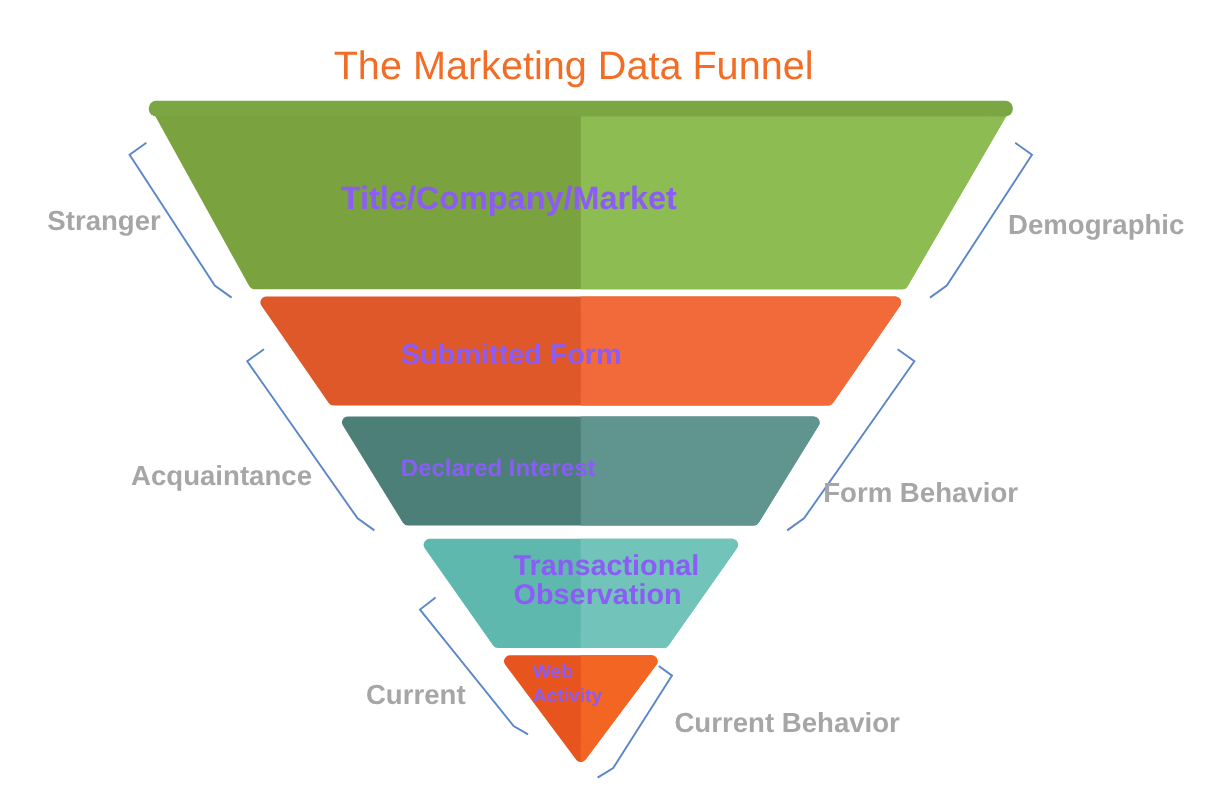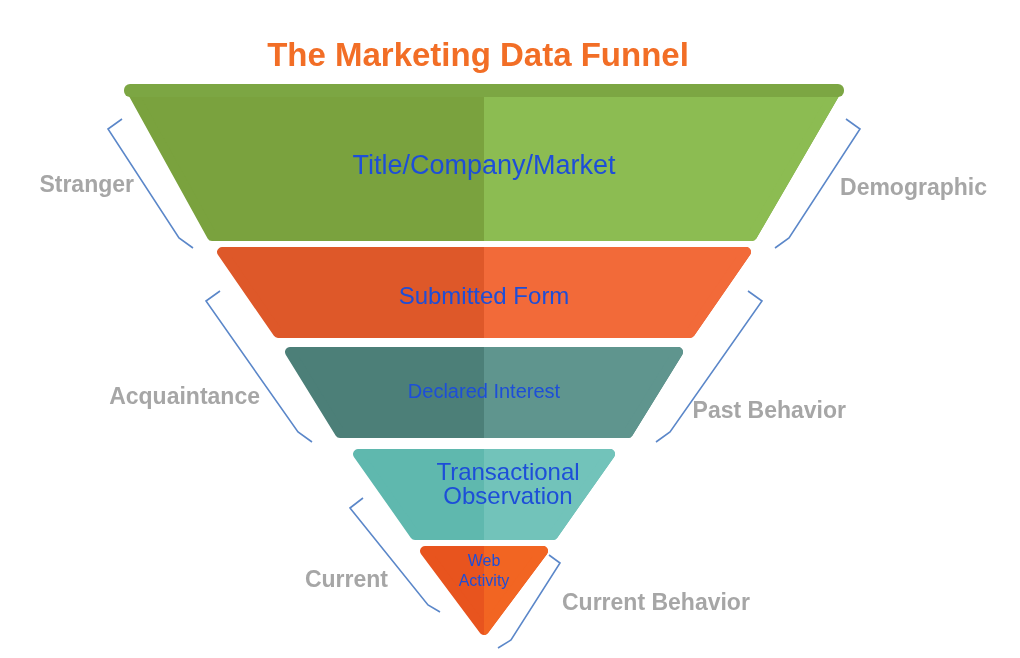--- a/index.html
+++ b/index.html
@@ -10,29 +10,28 @@
     background: #ffffff;
     overflow: hidden;
     font-family: "Liberation Sans", sans-serif;
   }
   #funnel-svg { position: absolute; left: 0; top: 0; }
   .title {
     position: absolute;
     top: 36px; left: 0; width: 956px;
     text-align: center;
     font-size: 33px;
-    font-weight: bold;
+    font-weight: normal;
     color: #F26E26;
     letter-spacing: 0px;
   }
   .level-label {
     position: absolute;
-    color: #1d4ed8;
-    font-weight: normal;
-    text-align: center;
+    color: #8b5cf6;
+    font-weight: bold;
     line-height: 1.15;
   }
   .lvl1 { top: 150px; left: 284px; width: 400px; font-size: 27px; }
   .lvl2 { top: 282px; left: 334px; width: 300px; font-size: 24px; }
   .lvl3 { top: 380px; left: 334px; width: 300px; font-size: 20px; }
   .lvl4 { top: 460px; left: 428px; width: 160px; font-size: 24px; line-height: 24px; }
   .lvl5 { top: 551px; left: 444px; width: 80px;  font-size: 16px; line-height: 20px; }
   .side-label {
     position: absolute;
     font-weight: bold;
@@ -99,16 +98,16 @@
   <div class="level-label lvl1">Title/Company/Market</div>
   <div class="level-label lvl2">Submitted Form</div>
   <div class="level-label lvl3">Declared Interest</div>
   <div class="level-label lvl4">Transactional Observation</div>
   <div class="level-label lvl5">Web Activity</div>
 
   <div class="side-label stranger">Stranger</div>
   <div class="side-label acquaintance">Acquaintance</div>
   <div class="side-label friend">Current</div>
   <div class="side-label demographic">Demographic</div>
-  <div class="side-label past-behavior">Past Behavior</div>
+  <div class="side-label past-behavior">Form Behavior</div>
   <div class="side-label current-behavior">Current Behavior</div>
 
 </div>
 
 </body></html>

